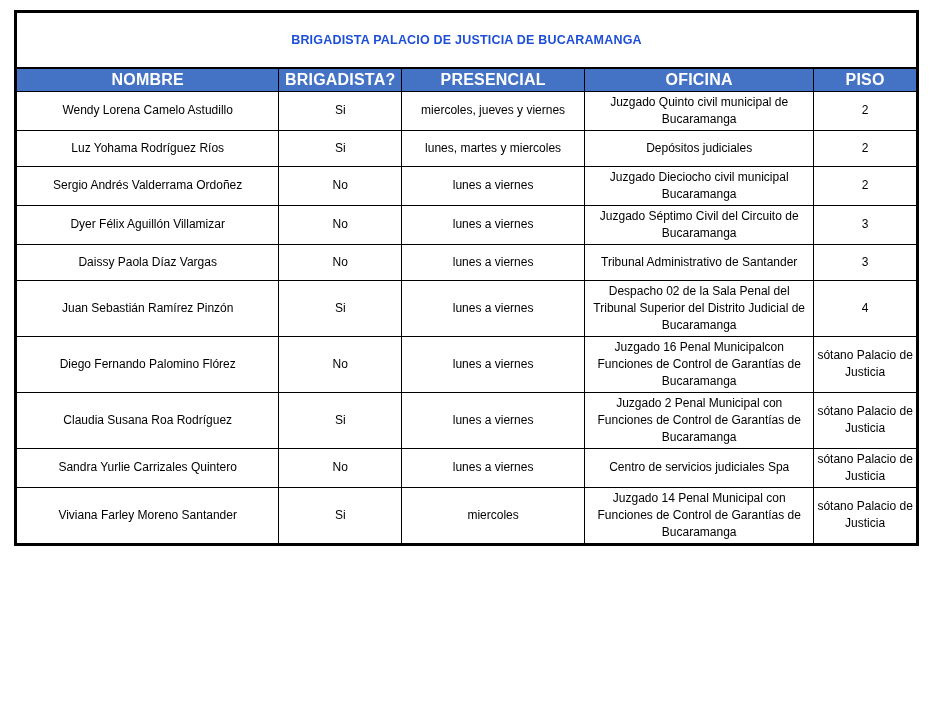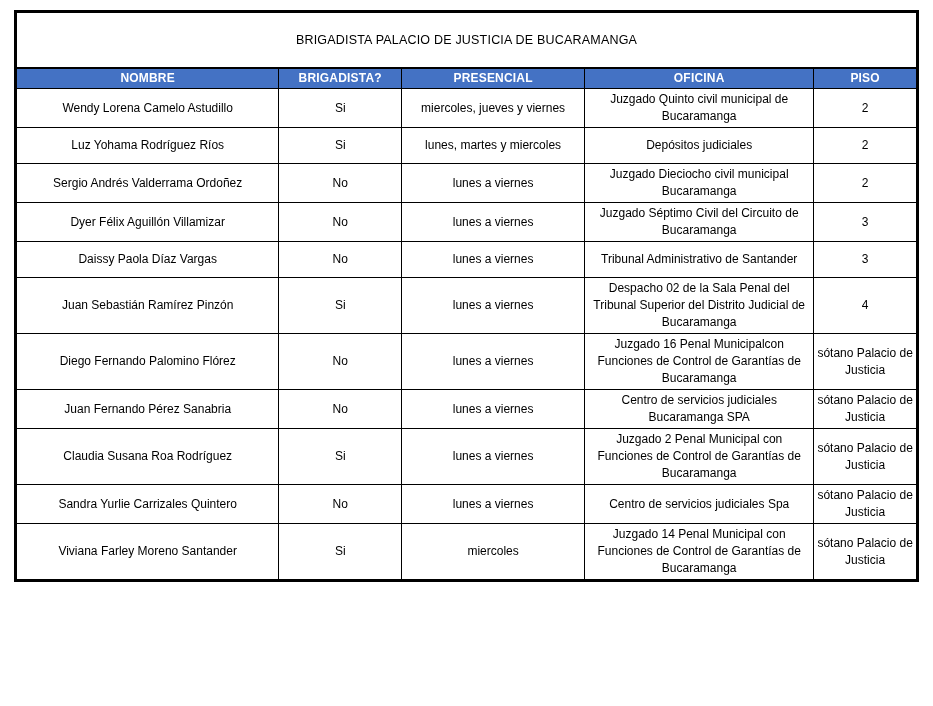--- a/index.html
+++ b/index.html
@@ -23,32 +23,32 @@
   }
   table.brigade-table {
     border-collapse: collapse;
     table-layout: fixed;
     width: 905px;
     border: 3px solid var(--border-color);
   }
   th.title-cell {
     height: 56px;
     background: var(--page-bg);
-    color: #000000;
+    color: #1d4ed8;
     font-size: 12.5px;
-    font-weight: normal;
+    font-weight: bold;
     text-align: center;
     vertical-align: middle;
     border-bottom: 2px solid var(--border-color);
     letter-spacing: 0.2px;
   }
   th.col-header {
     background: var(--header-bg);
     color: var(--header-text);
-    font-size: 12px;
+    font-size: 16px;
     font-weight: bold;
     text-align: center;
     vertical-align: middle;
     height: 21px;
     padding: 2px 3px;
     border: 1px solid var(--border-color);
     letter-spacing: 0.2px;
   }
   td.cell {
     border: 1px solid var(--border-color);
@@ -131,27 +131,20 @@
           <td class="cell">4</td>
         </tr>
         <tr>
           <td class="cell">Diego Fernando Palomino Flórez</td>
           <td class="cell">No</td>
           <td class="cell">lunes a viernes</td>
           <td class="cell">Juzgado 16 Penal Municipalcon Funciones de Control de Garantías de Bucaramanga</td>
           <td class="cell">sótano Palacio de Justicia</td>
         </tr>
         <tr>
-          <td class="cell">Juan Fernando Pérez Sanabria</td>
-          <td class="cell">No</td>
-          <td class="cell">lunes a viernes</td>
-          <td class="cell">Centro de servicios judiciales Bucaramanga SPA</td>
-          <td class="cell">sótano Palacio de Justicia</td>
-        </tr>
-        <tr>
           <td class="cell">Claudia Susana Roa Rodríguez</td>
           <td class="cell">Si</td>
           <td class="cell">lunes a viernes</td>
           <td class="cell">Juzgado 2 Penal Municipal con Funciones de Control de Garantías de Bucaramanga</td>
           <td class="cell">sótano Palacio de Justicia</td>
         </tr>
         <tr>
           <td class="cell">Sandra Yurlie Carrizales Quintero</td>
           <td class="cell">No</td>
           <td class="cell">lunes a viernes</td>

